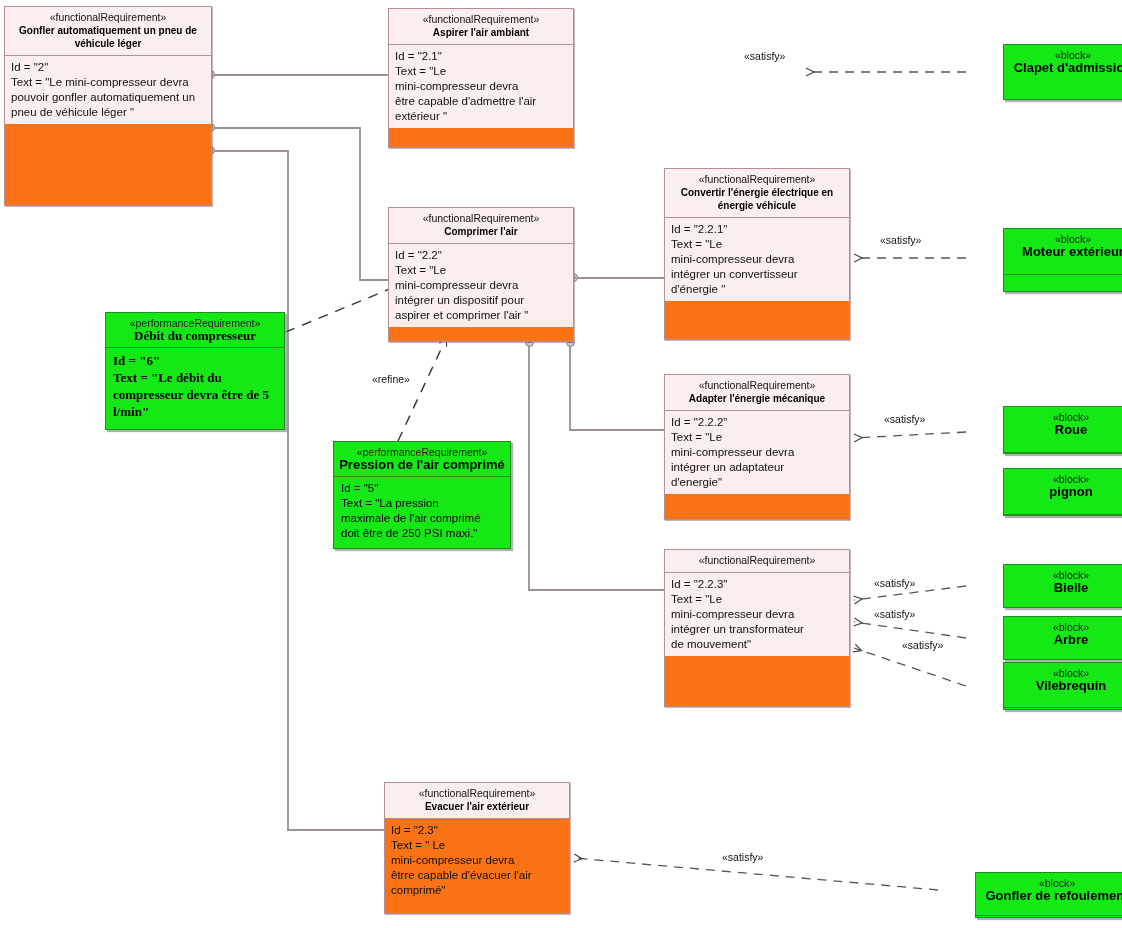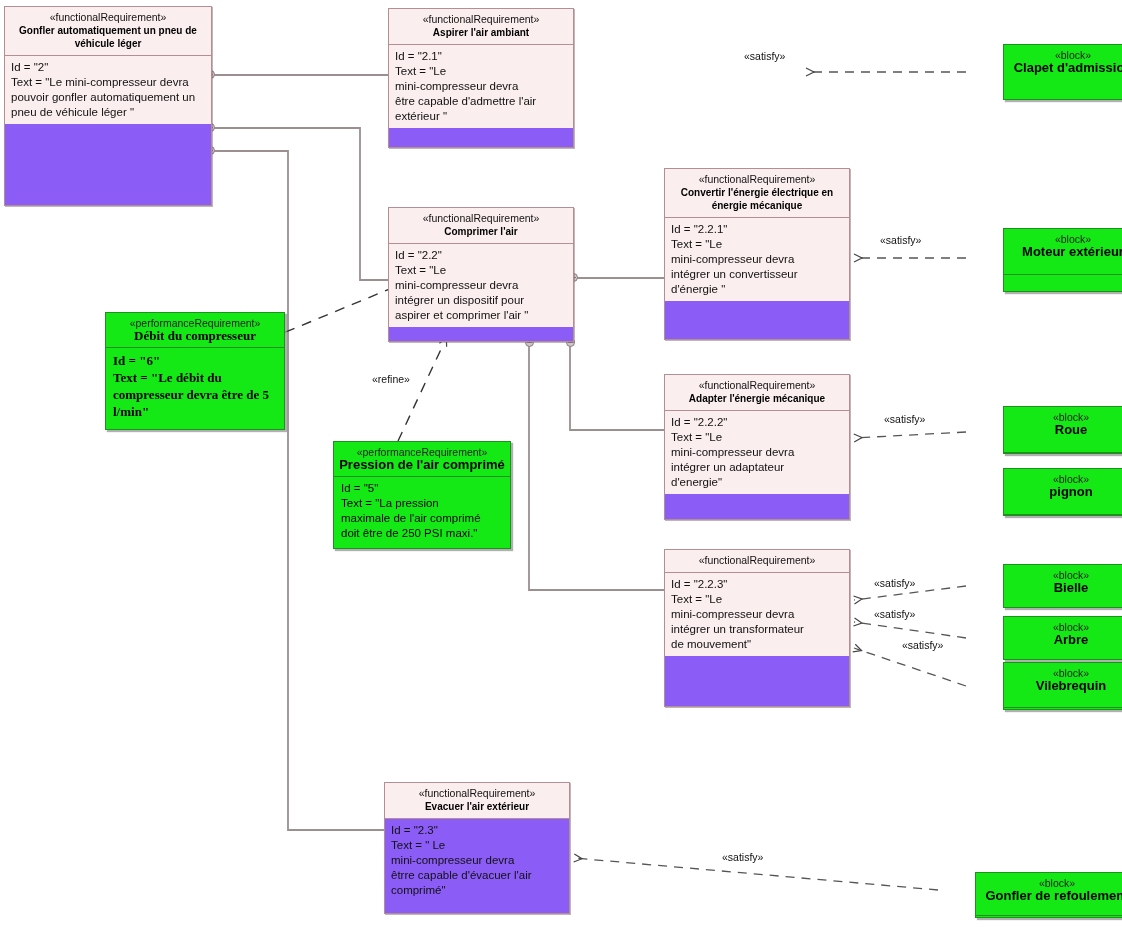--- a/index.html
+++ b/index.html
@@ -8,21 +8,21 @@
     font-family:"Liberation Sans", sans-serif;
     -webkit-font-smoothing:antialiased;
   }
   #canvas{position:relative;width:1122px;height:928px;overflow:hidden;}
   #edges{position:absolute;left:0;top:0;width:1122px;height:928px;}
 
   
   .node{position:absolute;box-sizing:border-box;}
   .req{
     border:1px solid #b38f93;
-    background:#8b5cf6;
+    background:#f97316;
     box-shadow:1px 1px 0 rgba(120,90,95,.45);
   }
   .req .hdr{
     background:#fbeeee;
     border-bottom:1px solid #b38f93;
     text-align:center;
     padding:4px 4px 5px 4px;
   }
   .req.tinted .body{background:#fbeeee;}
   .req .stereo{font-size:10.5px;color:#111;line-height:13px;}
@@ -153,21 +153,21 @@
     <div class="body">Id = "2.2"
 Text = "Le
 mini-compresseur devra
 intégrer un dispositif pour
 aspirer et comprimer l'air "</div>
   </div>
 
   <div class="node req tinted" style="left:664px;top:168px;width:186px;height:172px">
     <div class="hdr">
       <div class="stereo">«functionalRequirement»</div>
-      <div class="name">Convertir l'énergie électrique en énergie mécanique</div>
+      <div class="name">Convertir l'énergie électrique en énergie véhicule</div>
     </div>
     <div class="body">Id = "2.2.1"
 Text = "Le
 mini-compresseur devra
 intégrer un convertisseur
 d'énergie "</div>
   </div>
 
   <div class="node req tinted" style="left:664px;top:374px;width:186px;height:146px">
     <div class="hdr">

